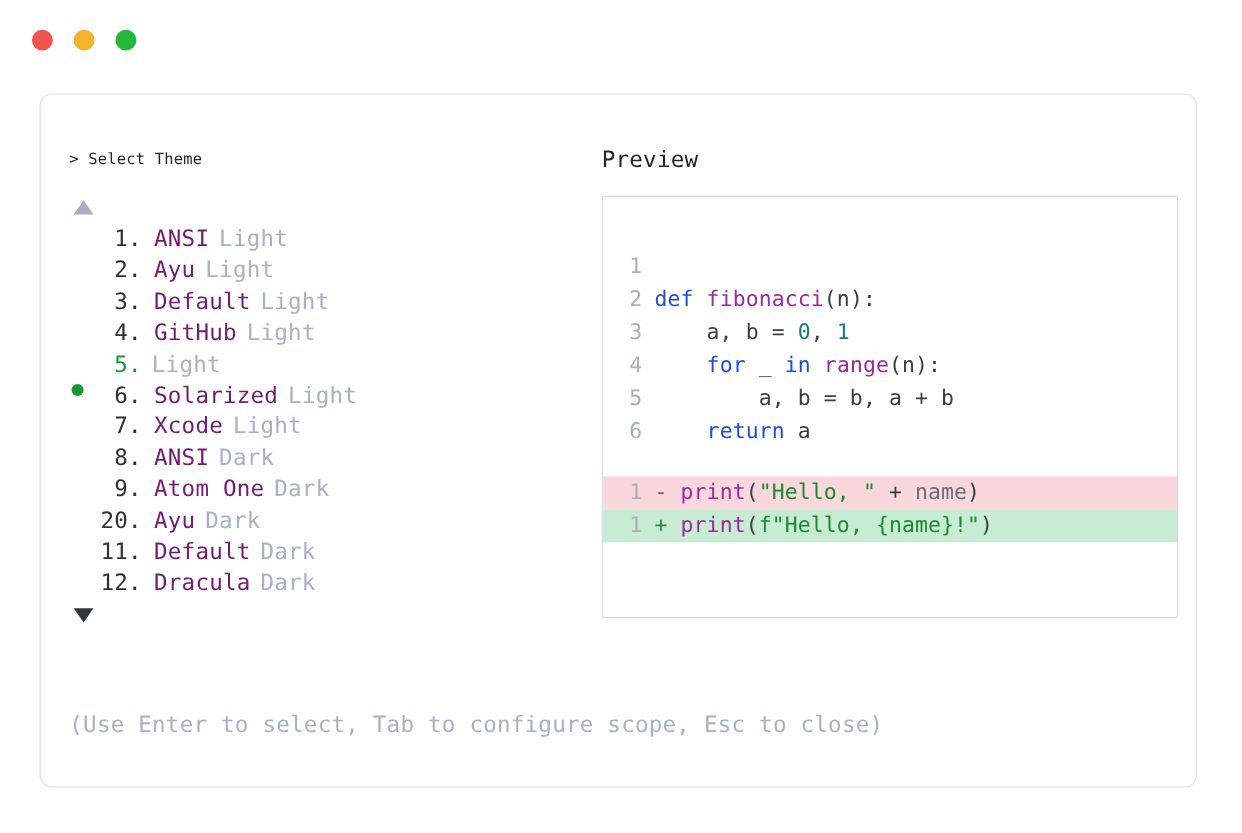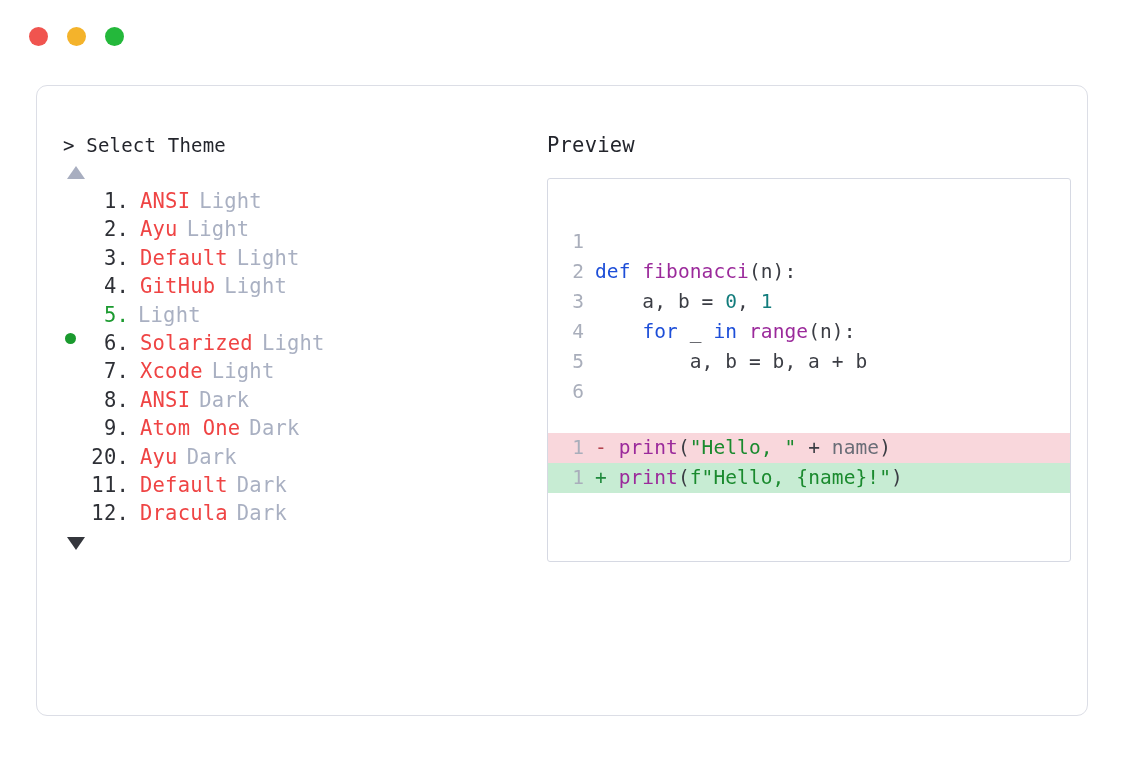--- a/index.html
+++ b/index.html
@@ -56,26 +56,26 @@
   }
 
   
   .left-col {
     position: absolute;
     left: 26px;
     top: 46px;
     width: 460px;
   }
   .prompt-line {
-    font-size: 19px;
+    font-size: 14px;
     line-height: 26px;
     color: #23252c;
     letter-spacing: 0.2px;
     white-space: pre;
-    margin-bottom: 8px;
+    margin-bottom: 24px;
   }
   .arrow {
     width: 0; height: 0;
     margin-left: 4px;
   }
   .arrow-up {
     border-left: 9px solid transparent;
     border-right: 9px solid transparent;
     border-bottom: 13px solid #a8aec0;
     margin-bottom: 8px;
@@ -117,21 +117,21 @@
     background: #1a9a2e;
   }
   .num-cell {
     width: 40px;
     flex: 0 0 40px;
     text-align: right;
     color: #2e3036;
   }
   .name-cell {
     margin-left: 11px;
-    color: #ef4444;
+    color: #701a75;
   }
   .variant-cell {
     margin-left: 9px;
     color: #a9b0c2;
   }
   .theme-row.selected .num-cell,
   .theme-row.selected .name-cell { color: #1a9a2e; }
   .theme-row.selected .variant-cell { color: #a9b0c2; }
 
   
@@ -240,22 +240,23 @@
     </div>
 
     <div class="right-col">
       <div class="preview-label">Preview</div>
       <div class="code-panel" id="code-panel">
           <div class="code-line"><span class="ln">1</span></div>
           <div class="code-line"><span class="ln">2</span><span class="code-src"><span class="t-keyword">def </span><span class="t-func">fibonacci</span><span class="t-punct">(n):</span></span></div>
           <div class="code-line"><span class="ln">3</span><span class="code-src"><span class="t-plain">    a, b = </span><span class="t-number">0</span><span class="t-plain">, </span><span class="t-number">1</span></span></div>
           <div class="code-line"><span class="ln">4</span><span class="code-src"><span class="t-plain">    </span><span class="t-keyword">for</span><span class="t-plain"> _ </span><span class="t-keyword">in</span><span class="t-plain"> </span><span class="t-builtin">range</span><span class="t-punct">(n):</span></span></div>
           <div class="code-line"><span class="ln">5</span><span class="code-src"><span class="t-plain">        a, b = b, a + b</span></span></div>
-          <div class="code-line"><span class="ln">6</span></div>
+          <div class="code-line"><span class="ln">6</span><span class="code-src"><span class="t-plain">    </span><span class="t-keyword">return</span><span class="t-plain"> a</span></span></div>
           <div class="code-line blank"></div>
           <div class="code-line diff-del"><span class="ln">1</span><span class="code-src"><span class="sign-del">- </span><span class="t-func">print</span><span class="t-punct">(</span><span class="t-string">"Hello, "</span><span class="t-plain"> + </span><span class="t-ident">name</span><span class="t-punct">)</span></span></div>
           <div class="code-line diff-add"><span class="ln">1</span><span class="code-src"><span class="sign-add">+ </span><span class="t-func">print</span><span class="t-punct">(</span><span class="t-string">f"Hello, {name}!"</span><span class="t-punct">)</span></span></div>
         </div>
     </div>
 
+    <div class="footer-help">(Use Enter to select, Tab to configure scope, Esc to close)</div>
 
   </div>
 </div>
 
 </body></html>

